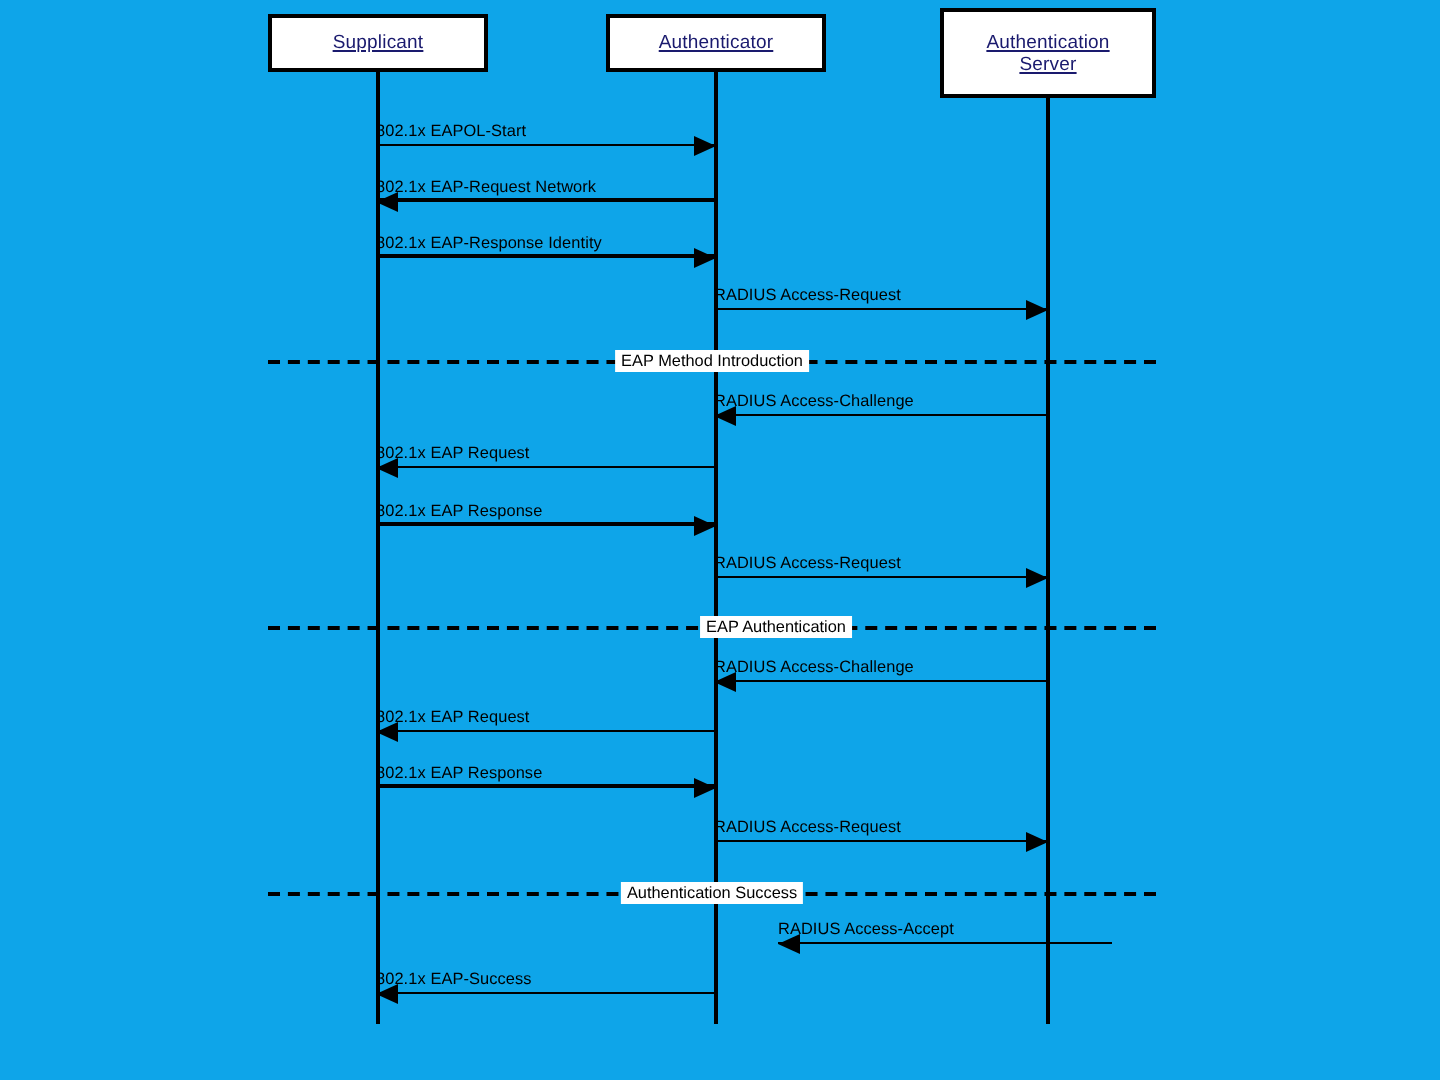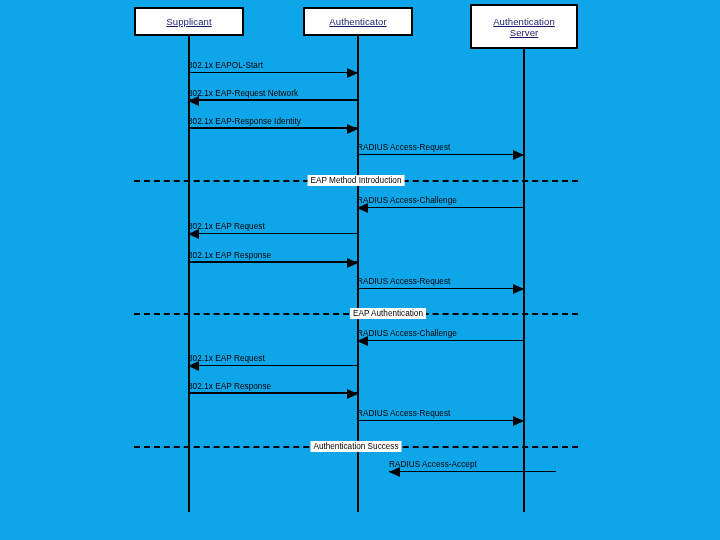--- a/index.html
+++ b/index.html
@@ -233,17 +233,22 @@
       <div class="sep-dash" style="left:0; width:444px;"></div>
       <div class="sep-label" style="left:50%; transform:translateX(-50%);">Authentication Success</div>
     </div>
 
     <div class="msg" style="left:357px; top:454px; width:201px;margin-left:32px;">
       <div class="msg-line" style="width:167px;"></div>
       <div class="arrowhead left" style="left:0px;"></div>
       <div class="msg-label">RADIUS Access-Accept</div>
     </div>
 
+    <div class="msg" style="left:188px; top:479px; width:170px;">
+      <div class="msg-line" style="width:170px;"></div>
+      <div class="arrowhead left" style="left:0px;"></div>
+      <div class="msg-label">802.1x EAP-Success</div>
+    </div>
 
   </div>
 
 
 </div>
 
 </body></html>

